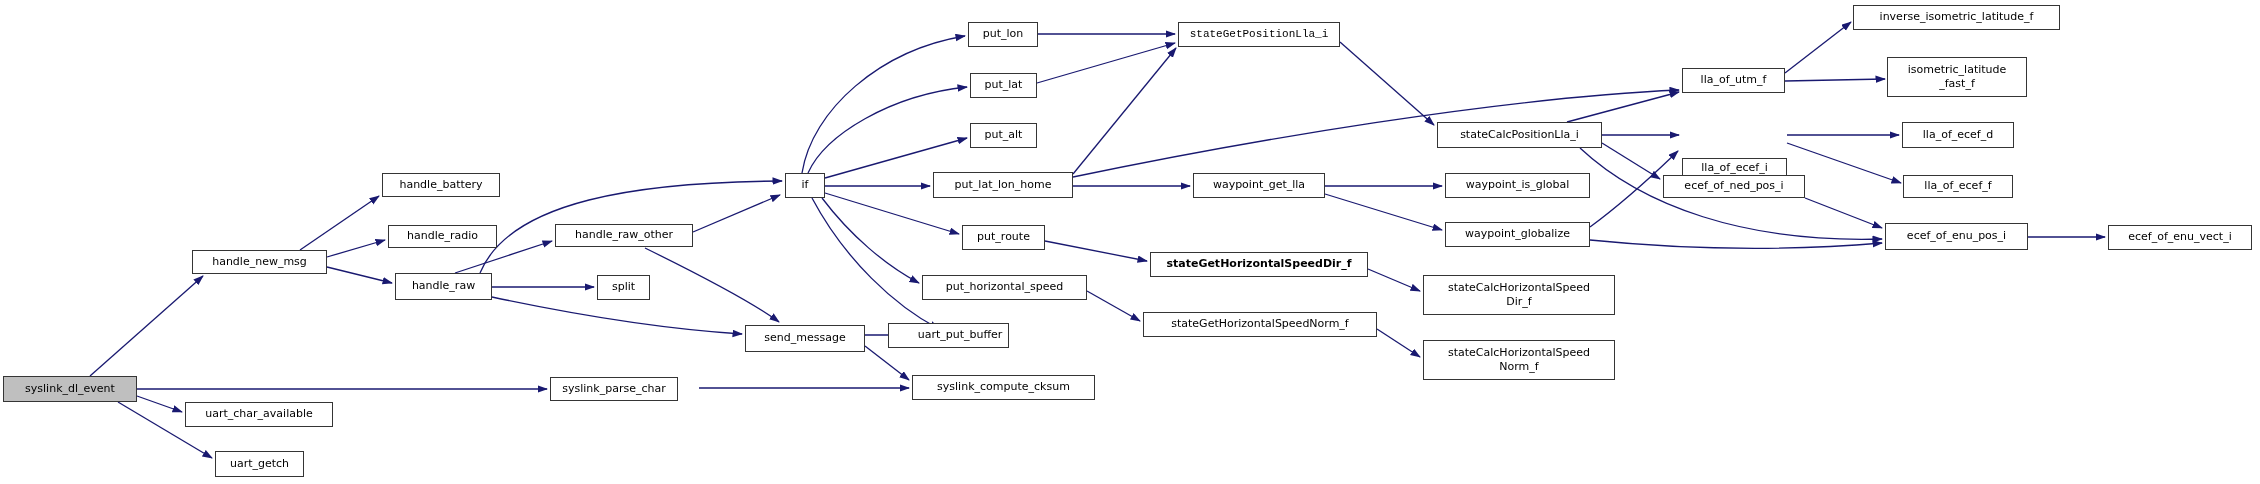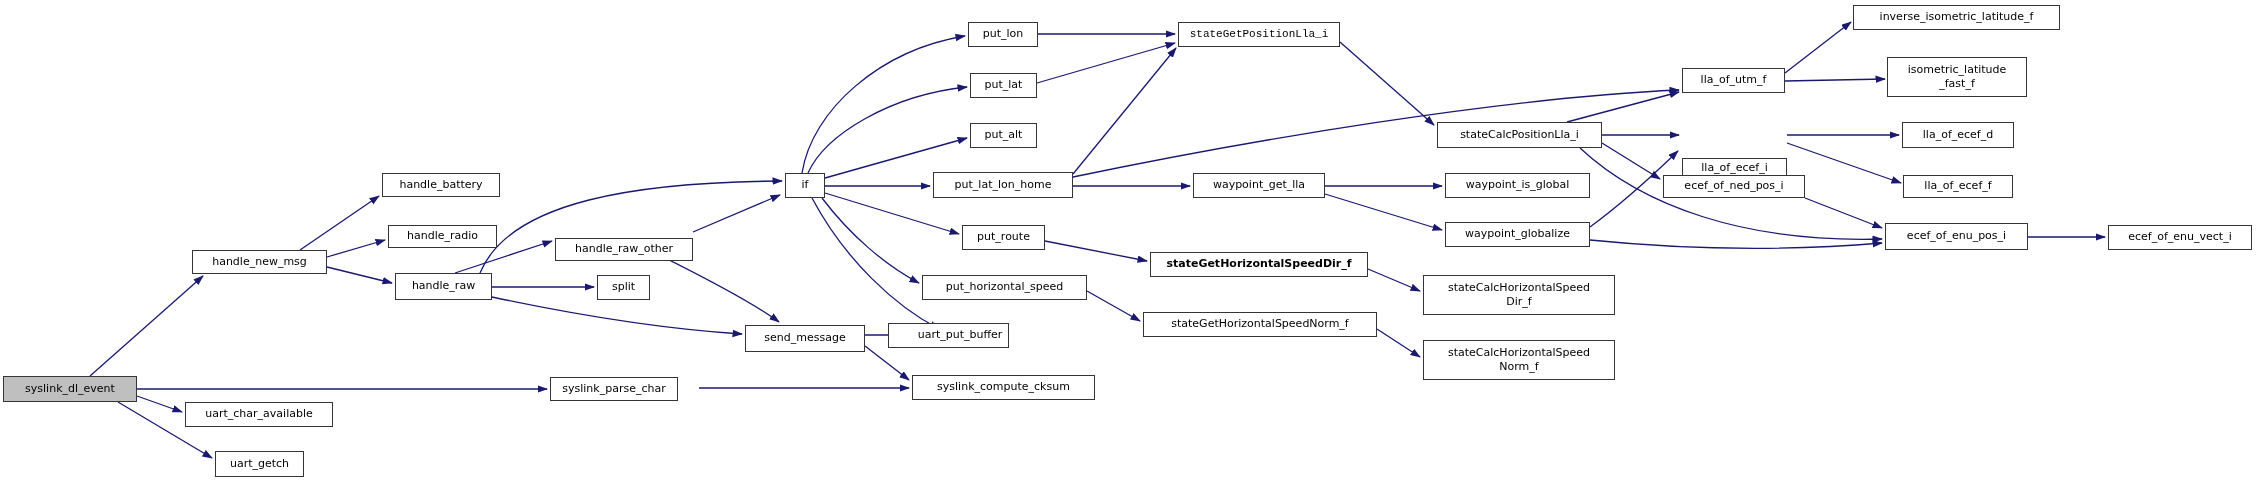--- a/index.html
+++ b/index.html
@@ -105,21 +105,21 @@
     </svg>
   <div id="nodes">
       <div class="node highlight" style="left: 3px; top: 376px; width: 134px; height: 26px;">syslink_dl_event</div>
       <div class="node" style="left: 192px; top: 250px; width: 135px; height: 24px;">handle_new_msg</div>
       <div class="node" style="left: 185px; top: 402px; width: 148px; height: 25px;">uart_char_available</div>
       <div class="node" style="left: 215px; top: 451px; width: 89px; height: 26px;">uart_getch</div>
       <div class="node" style="left: 550px; top: 377px; width: 128px; height: 24px;">syslink_parse_char</div>
       <div class="node" style="left: 382px; top: 173px; width: 118px; height: 24px;">handle_battery</div>
       <div class="node" style="left: 388px; top: 225px; width: 109px; height: 23px;">handle_radio</div>
       <div class="node" style="left: 395px; top: 273px; width: 97px; height: 27px;">handle_raw</div>
-      <div class="node" style="left: 555px; top: 238px; width: 138px; height: 23px;">handle_raw_other</div>
+      <div class="node" style="left: 555px; top: 224px; width: 138px; height: 23px;">handle_raw_other</div>
       <div class="node" style="left: 597px; top: 275px; width: 53px; height: 25px;">split</div>
       <div class="node" style="left: 785px; top: 173px; width: 40px; height: 25px;">if</div>
       <div class="node" style="left: 745px; top: 325px; width: 120px; height: 27px;">send_message</div>
       <div class="node" style="left: 912px; top: 375px; width: 183px; height: 25px;">syslink_compute_cksum</div>
       <div class="node" style="left: 968px; top: 22px; width: 70px; height: 25px;">put_lon</div>
       <div class="node" style="left: 970px; top: 73px; width: 67px; height: 25px;">put_lat</div>
       <div class="node" style="left: 970px; top: 123px; width: 67px; height: 25px; text-align: right;">put_alt</div>
       <div class="node" style="left: 933px; top: 172px; width: 140px; height: 26px;">put_lat_lon_home</div>
       <div class="node" style="left: 962px; top: 225px; width: 83px; height: 25px;">put_route</div>
       <div class="node" style="left: 922px; top: 275px; width: 165px; height: 25px;">put_horizontal_speed</div>

